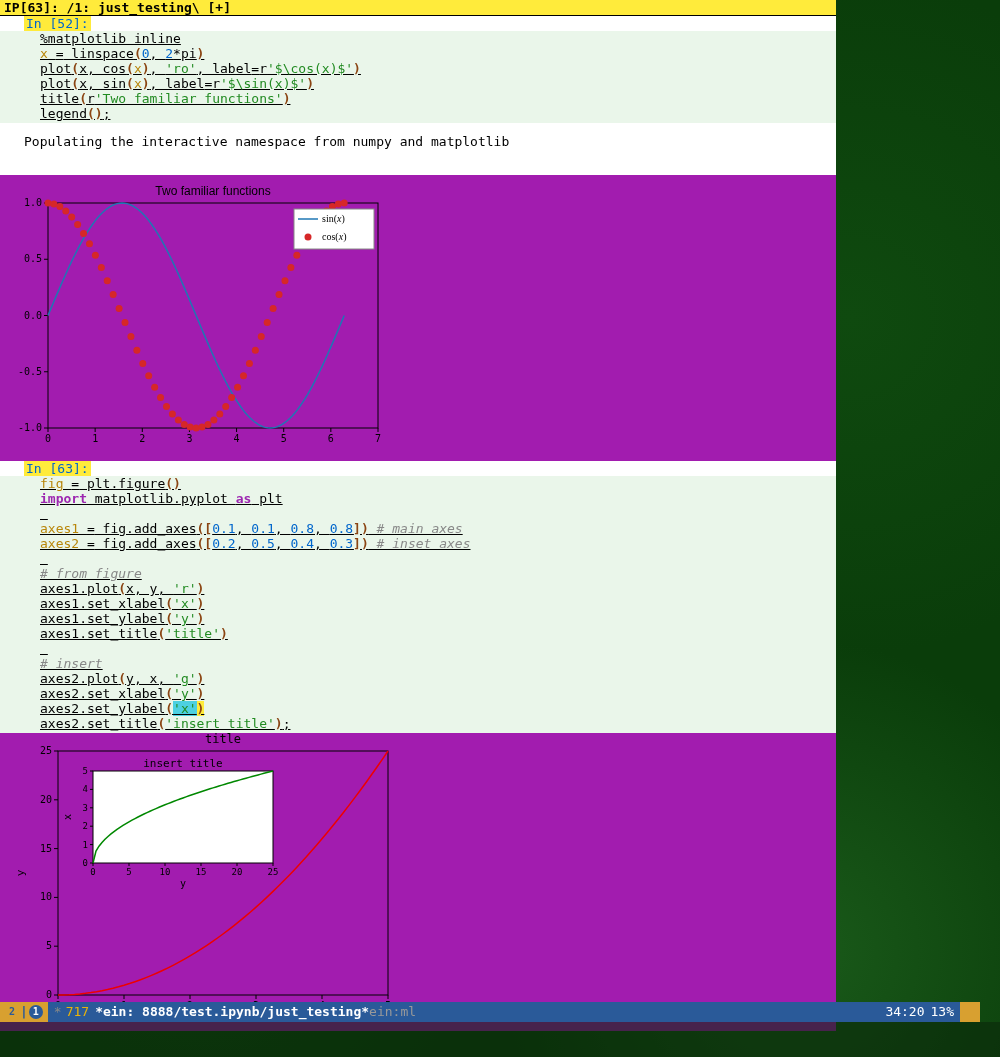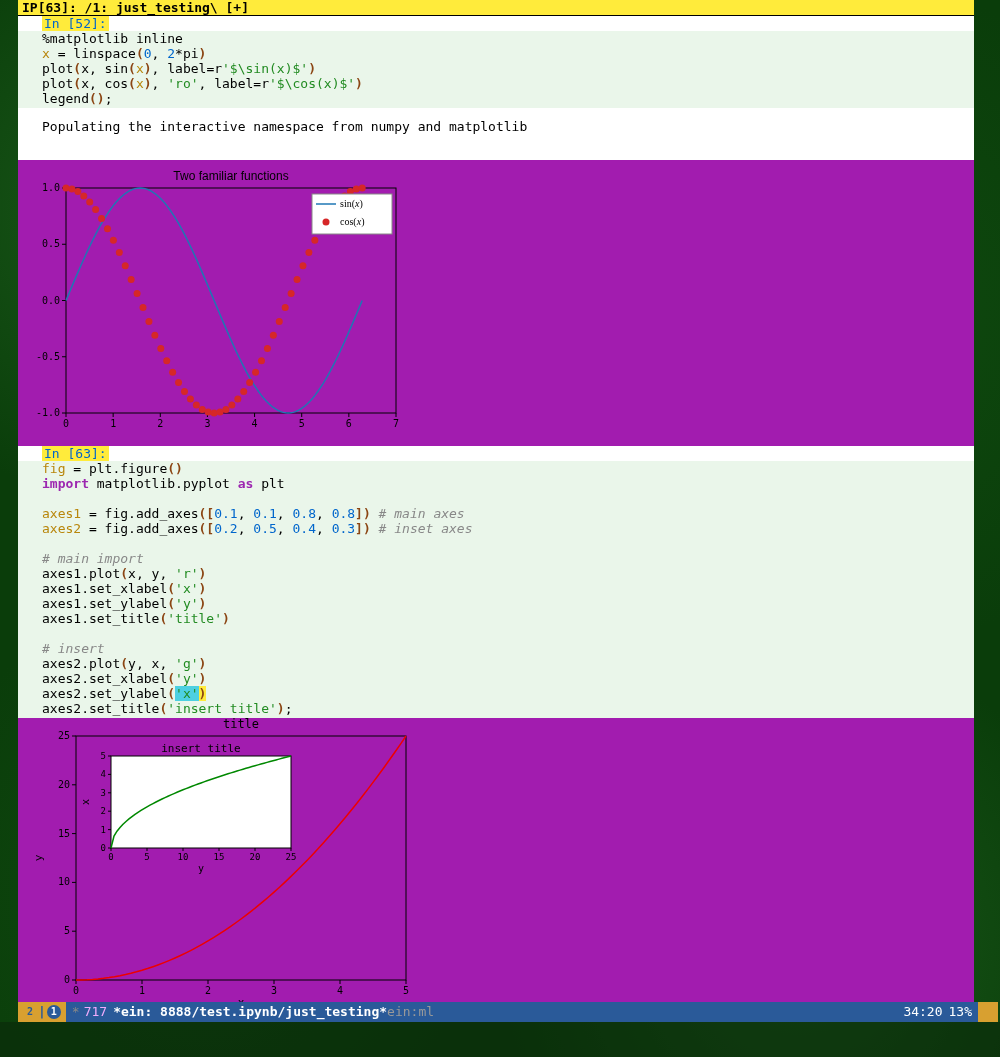--- a/index.html
+++ b/index.html
@@ -13,22 +13,22 @@
       radial-gradient(circle at 50% 70%, #1a5a1a 0%, transparent 25%),
       radial-gradient(circle at 20% 85%, #0f4a0f 0%, transparent 25%),
       radial-gradient(circle at 80% 90%, #1a5a1a 0%, transparent 25%);
     width: 1000px;
     height: 1057px;
     overflow: hidden;
     position: relative;
   }
   .editor {
     position: absolute;
-    top: 0; left: 18px;
-    width: 956px;
+    top: 0; left: 0;
+    width: 836px;
     height: 1022px;
     background: #fff;
   }
   .titlebar {
     background: #ffeb3b;
     color: #000;
     font-weight: bold;
     padding: 0 4px;
     height: 16px;
     line-height: 16px;
@@ -37,21 +37,22 @@
   .prompt {
     display: inline-block;
     background: #ffeb3b;
     color: #0066cc;
     font-weight: normal;
     padding: 0 2px;
     margin-left: 24px;
   }
   .code-area {
     background: #eaf6ea;
-    padding: 0 24px 2px 24px;
+    padding: 0 24px 2px 40px;
+    text-decoration: underline;
   }
   .output-text {
     background: #fff;
     padding: 11px 24px;
     color: #000;
   }
   .code-line { white-space: pre; line-height: 15px; font-size: 13px;}
   .py-magic { color: #000; }
   .py-var { color: #b8860b; }
   .py-op { color: #000; }
@@ -90,21 +91,21 @@
     color: #fff;
     border-radius: 50%;
     width: 14px; height: 14px;
     display: inline-flex;
     align-items: center; justify-content: center;
     font-size: 10px;
     margin: 0 1px;
   }
   .status-path { color: #fff; font-weight: bold; margin-left: 6px; }
   .status-star { color: #888; margin-left: 6px; }
-  .status-num { color: #f0abfc; margin-left: 4px;}
+  .status-num { color: #eab308; margin-left: 4px;}
   .status-mode { color: #999; }
   .spacer { flex: 1; }
   .status-right { color: #fff; margin-right: 6px; }
   .status-end { background: #d8a030; width: 20px; height: 20px; }
   .bottom-strip {
     position: absolute;
     top: 1022px; left: 0;
     width: 1000px; height: 35px;
     background: rgba(10,40,10,0.6);
   }
@@ -113,22 +114,23 @@
 <body>
 
 <div class="editor">
   <div class="titlebar">IP[63]: /1: just_testing\ [+]</div>
 
   <div>
     <span class="prompt">In [52]:</span>
     <div class="code-area">
       <div class="code-line"><span class="py-magic">%matplotlib inline</span></div>
       <div class="code-line"><span class="py-var">x </span><span class="py-op">=</span><span> linspace</span><span class="py-paren">(</span><span class="py-num">0</span><span>, </span><span class="py-num">2</span><span>*pi</span><span class="py-paren">)</span></div>
+      <div class="code-line"><span>plot</span><span class="py-paren">(</span><span>x, cos</span><span class="py-paren">(</span><span class="py-var">x</span><span class="py-paren">)</span><span>, </span><span class="py-str">'ro'</span><span>, label</span><span>=</span><span>r</span><span class="py-str">'$\cos(x)$'</span><span class="py-paren">)</span></div>
       <div class="code-line"><span>plot</span><span class="py-paren">(</span><span>x, sin</span><span class="py-paren">(</span><span class="py-var">x</span><span class="py-paren">)</span><span>, label</span><span>=</span><span>r</span><span class="py-str">'$\sin(x)$'</span><span class="py-paren">)</span></div>
-      <div class="code-line"><span>plot</span><span class="py-paren">(</span><span>x, cos</span><span class="py-paren">(</span><span class="py-var">x</span><span class="py-paren">)</span><span>, </span><span class="py-str">'ro'</span><span>, label</span><span>=</span><span>r</span><span class="py-str">'$\cos(x)$'</span><span class="py-paren">)</span></div>
+      <div class="code-line"><span>title</span><span class="py-paren">(</span><span>r</span><span class="py-str">'Two familiar functions'</span><span class="py-paren">)</span></div>
       <div class="code-line"><span>legend</span><span class="py-paren">()</span><span>;</span></div>
     </div>
     <div class="output-text">
       <div class="code-line">Populating the interactive namespace from numpy and matplotlib</div>
       <div class="code-line">&nbsp;</div>
     </div>
     <div class="plot-container">
       <svg id="chart1" width="380" height="270">
           <text x="205" y="12" text-anchor="middle" font-size="12" font-family="sans-serif">Two familiar functions</text>
           <rect x="40" y="20" width="330" height="225" fill="none" stroke="#000"></rect>
@@ -221,21 +223,21 @@
 
   <div>
     <span class="prompt">In [63]:</span>
     <div class="code-area">
       <div class="code-line"><span class="py-var">fig </span><span>=</span><span> plt.figure</span><span class="py-paren">()</span></div>
       <div class="code-line"><span class="py-kw">import</span><span> matplotlib.pyplot </span><span class="py-kw">as</span><span> plt</span></div>
       <div class="code-line">&nbsp;</div>
       <div class="code-line"><span class="py-var">axes1 </span><span>=</span><span> fig.add_axes</span><span class="py-paren">([</span><span class="py-num">0.1</span><span>, </span><span class="py-num">0.1</span><span>, </span><span class="py-num">0.8</span><span>, </span><span class="py-num">0.8</span><span class="py-paren">])</span><span class="py-comment"> # main axes</span></div>
       <div class="code-line"><span class="py-var">axes2 </span><span>=</span><span> fig.add_axes</span><span class="py-paren">([</span><span class="py-num">0.2</span><span>, </span><span class="py-num">0.5</span><span>, </span><span class="py-num">0.4</span><span>, </span><span class="py-num">0.3</span><span class="py-paren">])</span><span class="py-comment"> # inset axes</span></div>
       <div class="code-line">&nbsp;</div>
-      <div class="code-line"><span class="py-comment"># main import</span></div>
+      <div class="code-line"><span class="py-comment"># from figure</span></div>
       <div class="code-line"><span>axes1.plot</span><span class="py-paren">(</span><span>x, y, </span><span class="py-str">'r'</span><span class="py-paren">)</span></div>
       <div class="code-line"><span>axes1.set_xlabel</span><span class="py-paren">(</span><span class="py-str">'x'</span><span class="py-paren">)</span></div>
       <div class="code-line"><span>axes1.set_ylabel</span><span class="py-paren">(</span><span class="py-str">'y'</span><span class="py-paren">)</span></div>
       <div class="code-line"><span>axes1.set_title</span><span class="py-paren">(</span><span class="py-str">'title'</span><span class="py-paren">)</span></div>
       <div class="code-line">&nbsp;</div>
       <div class="code-line"><span class="py-comment"># insert</span></div>
       <div class="code-line"><span>axes2.plot</span><span class="py-paren">(</span><span>y, x, </span><span class="py-str">'g'</span><span class="py-paren">)</span></div>
       <div class="code-line"><span>axes2.set_xlabel</span><span class="py-paren">(</span><span class="py-str">'y'</span><span class="py-paren">)</span></div>
       <div class="code-line"><span>axes2.set_ylabel</span><span class="py-paren">(</span><span class="py-str cursor-bg">'x'</span><span class="py-paren cursor-after">)</span></div>
       <div class="code-line"><span>axes2.set_title</span><span class="py-paren">(</span><span class="py-str">'insert title'</span><span class="py-paren">)</span><span>;</span></div>

